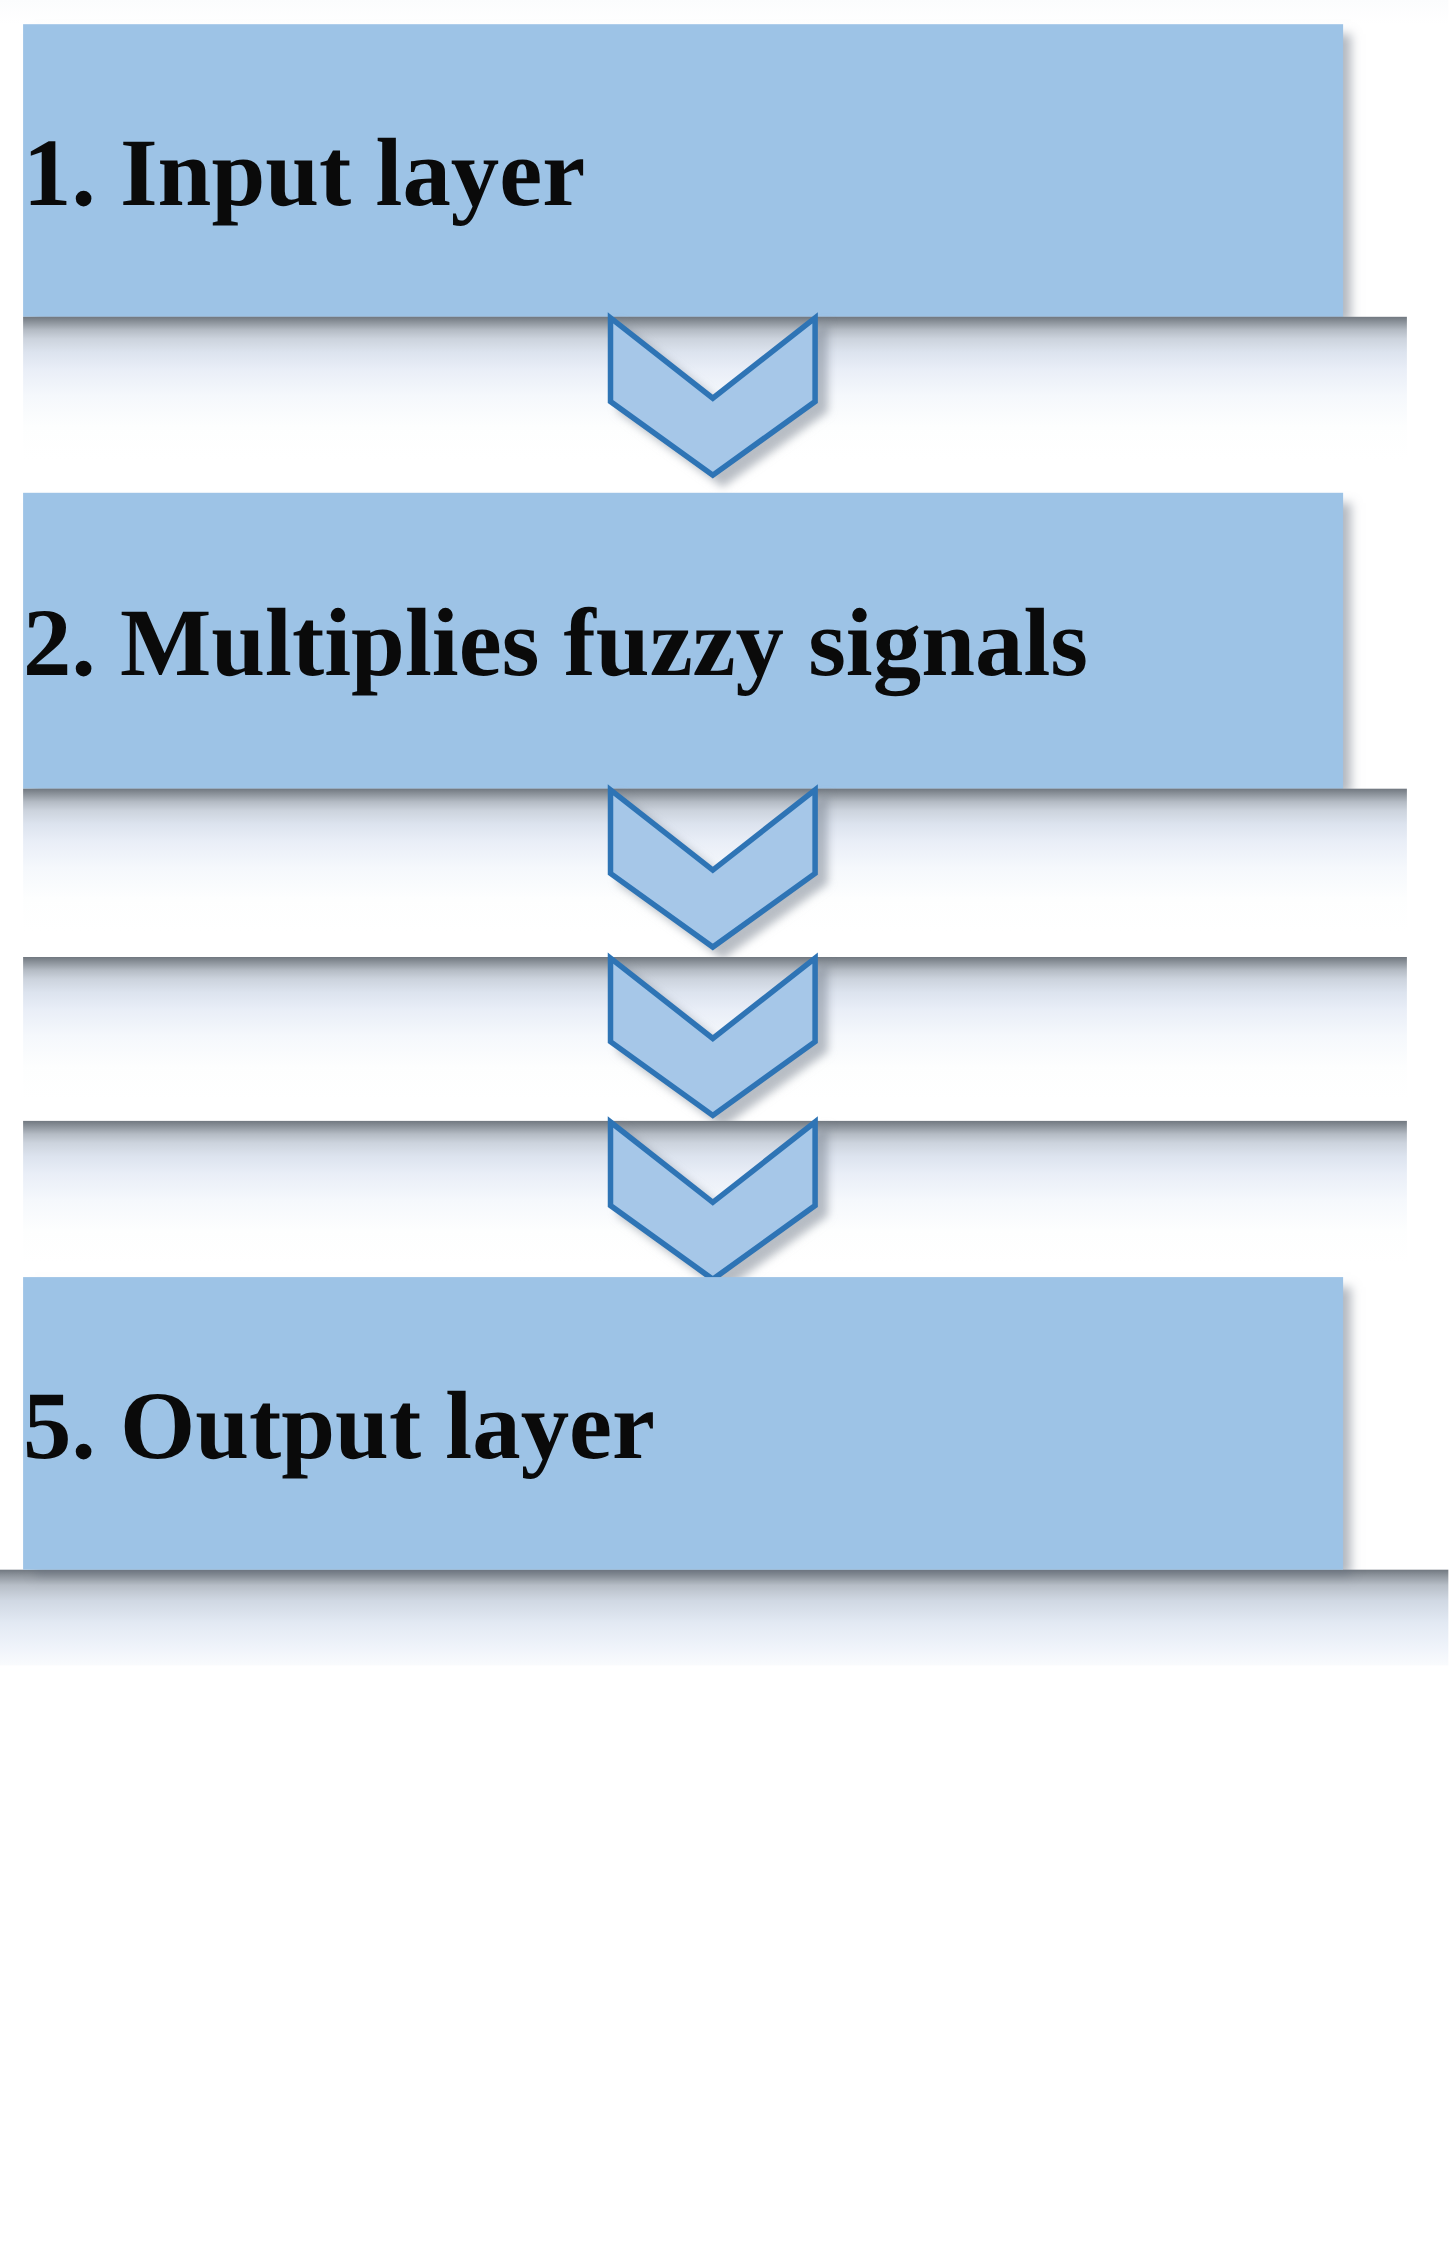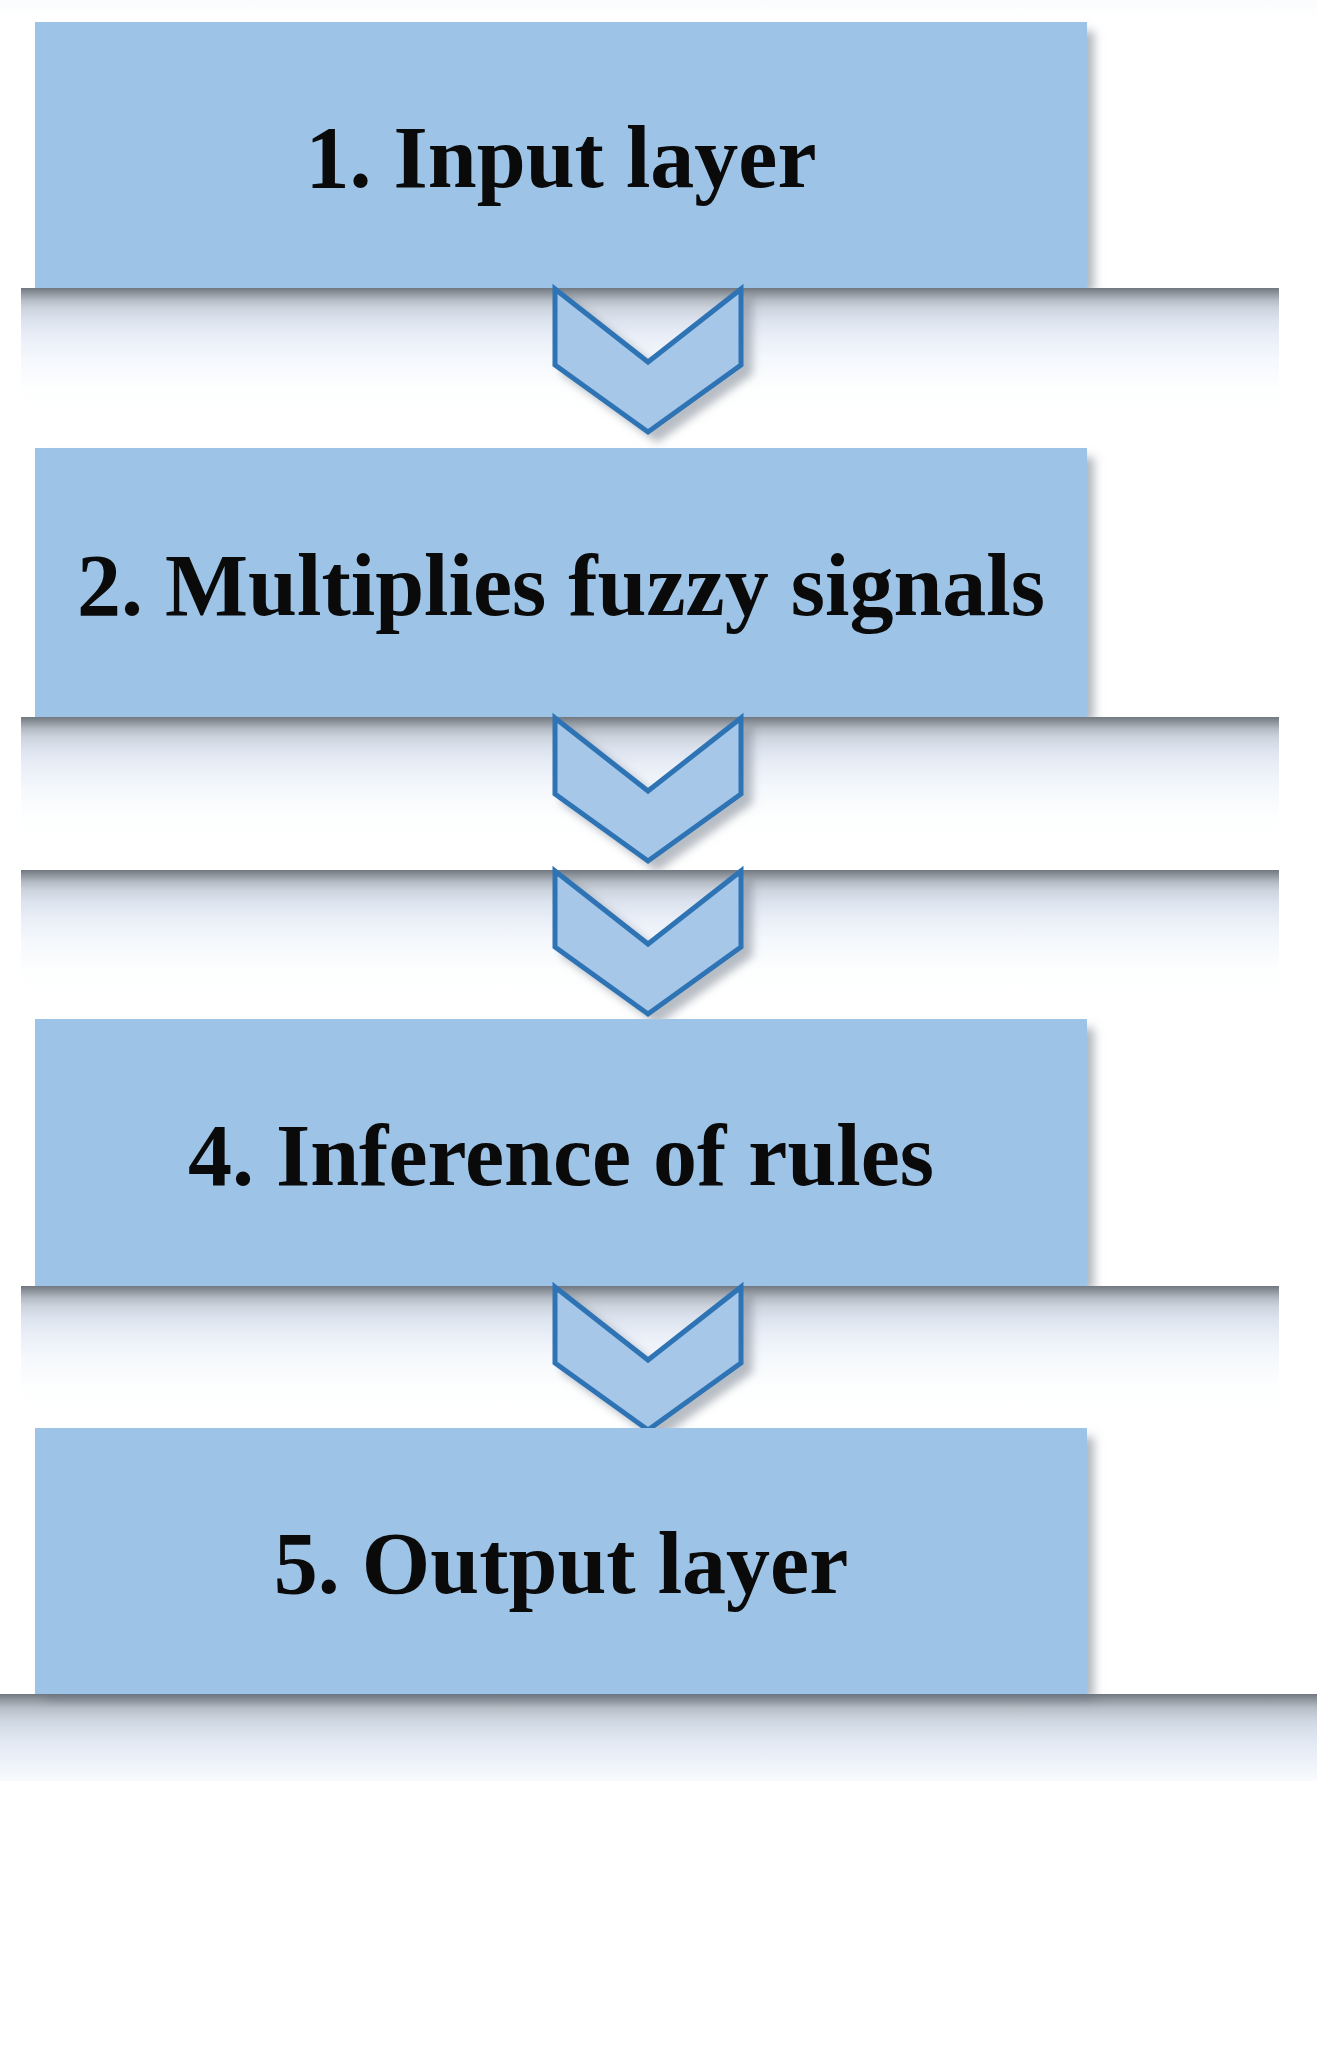--- a/index.html
+++ b/index.html
@@ -14,24 +14,24 @@
     width:1317px;height:2050px;
     background:#ffffff;
     overflow:hidden;
     font-family:"Liberation Serif","DejaVu Serif",serif;
   }
   .top-strip{
     height:22px;width:1317px;
     background:linear-gradient(to bottom,#fbfcfd,#ffffff);
   }
   .step-box{
-    margin-left:35px;
-    width:1052px;
+    margin-left:21px;
+    width:1200px;
     background:var(--box-fill);
-    display:flex;align-items:center;justify-content:center;
+    display:flex;align-items:center;justify-content:flex-start;
     box-shadow:9px 7px 9px -2px rgba(104,114,128,0.50);
     position:relative;
   }
   .step-label{
     font-weight:bold;
     font-size:88px;
     line-height:1;
     color:var(--text-color);
     white-space:nowrap;
     letter-spacing:0px;
@@ -95,23 +95,20 @@
 
 
   <div class="gap h-gap3">
     <span class="chevron-wrap">
       <svg width="192" height="150" viewBox="0 0 192 150" xmlns="http://www.w3.org/2000/svg">
         <path d="M 3 3 L 96 76 L 189 3 L 189 79 L 96 146 L 3 79 Z" fill="var(--arrow-fill)" stroke="var(--arrow-stroke)" stroke-width="5" style="filter:drop-shadow(9px 8px 4px rgba(125,135,148,0.55))"></path>
       </svg>
     </span>
   </div>
 
-  <div class="step-box h-box4">
-    <span class="step-label">4. Inference of rules</span>
-  </div>
 
   <div class="gap h-gap4">
     <span class="chevron-wrap">
       <svg width="192" height="150" viewBox="0 0 192 150" xmlns="http://www.w3.org/2000/svg">
         <path d="M 3 3 L 96 76 L 189 3 L 189 79 L 96 146 L 3 79 Z" fill="var(--arrow-fill)" stroke="var(--arrow-stroke)" stroke-width="5" style="filter:drop-shadow(9px 8px 4px rgba(125,135,148,0.55))"></path>
       </svg>
     </span>
   </div>
 
   <div class="step-box h-box5">

